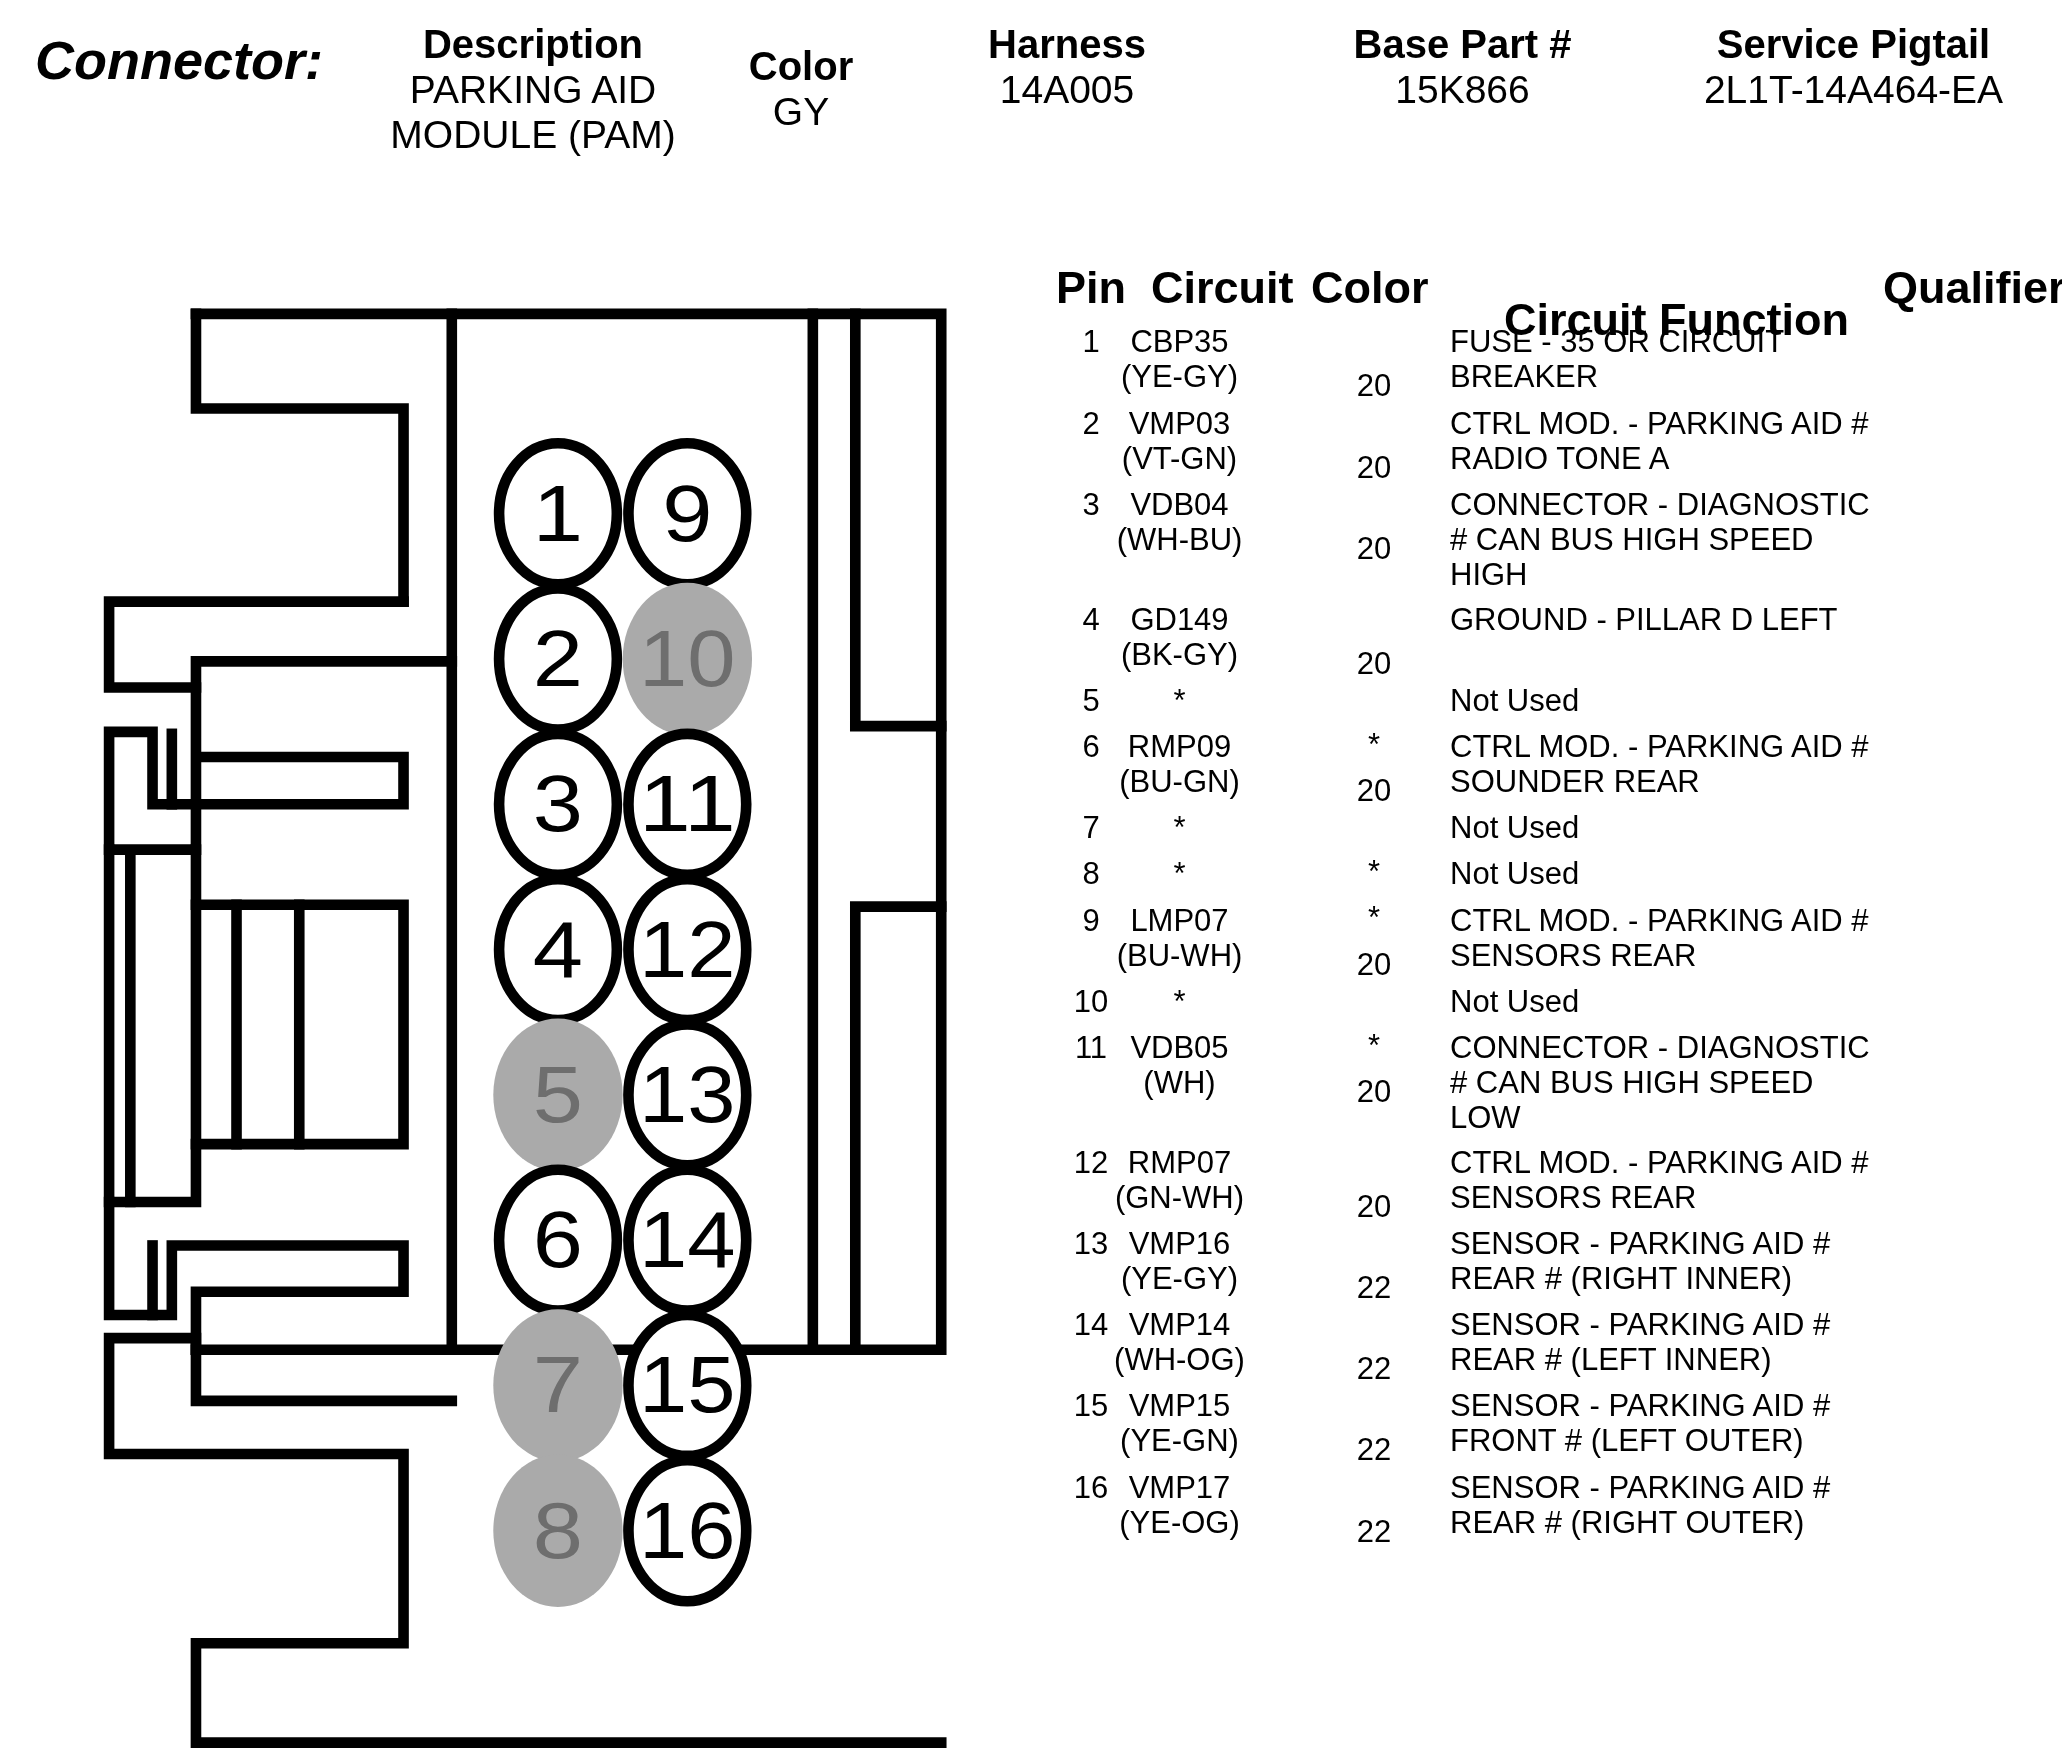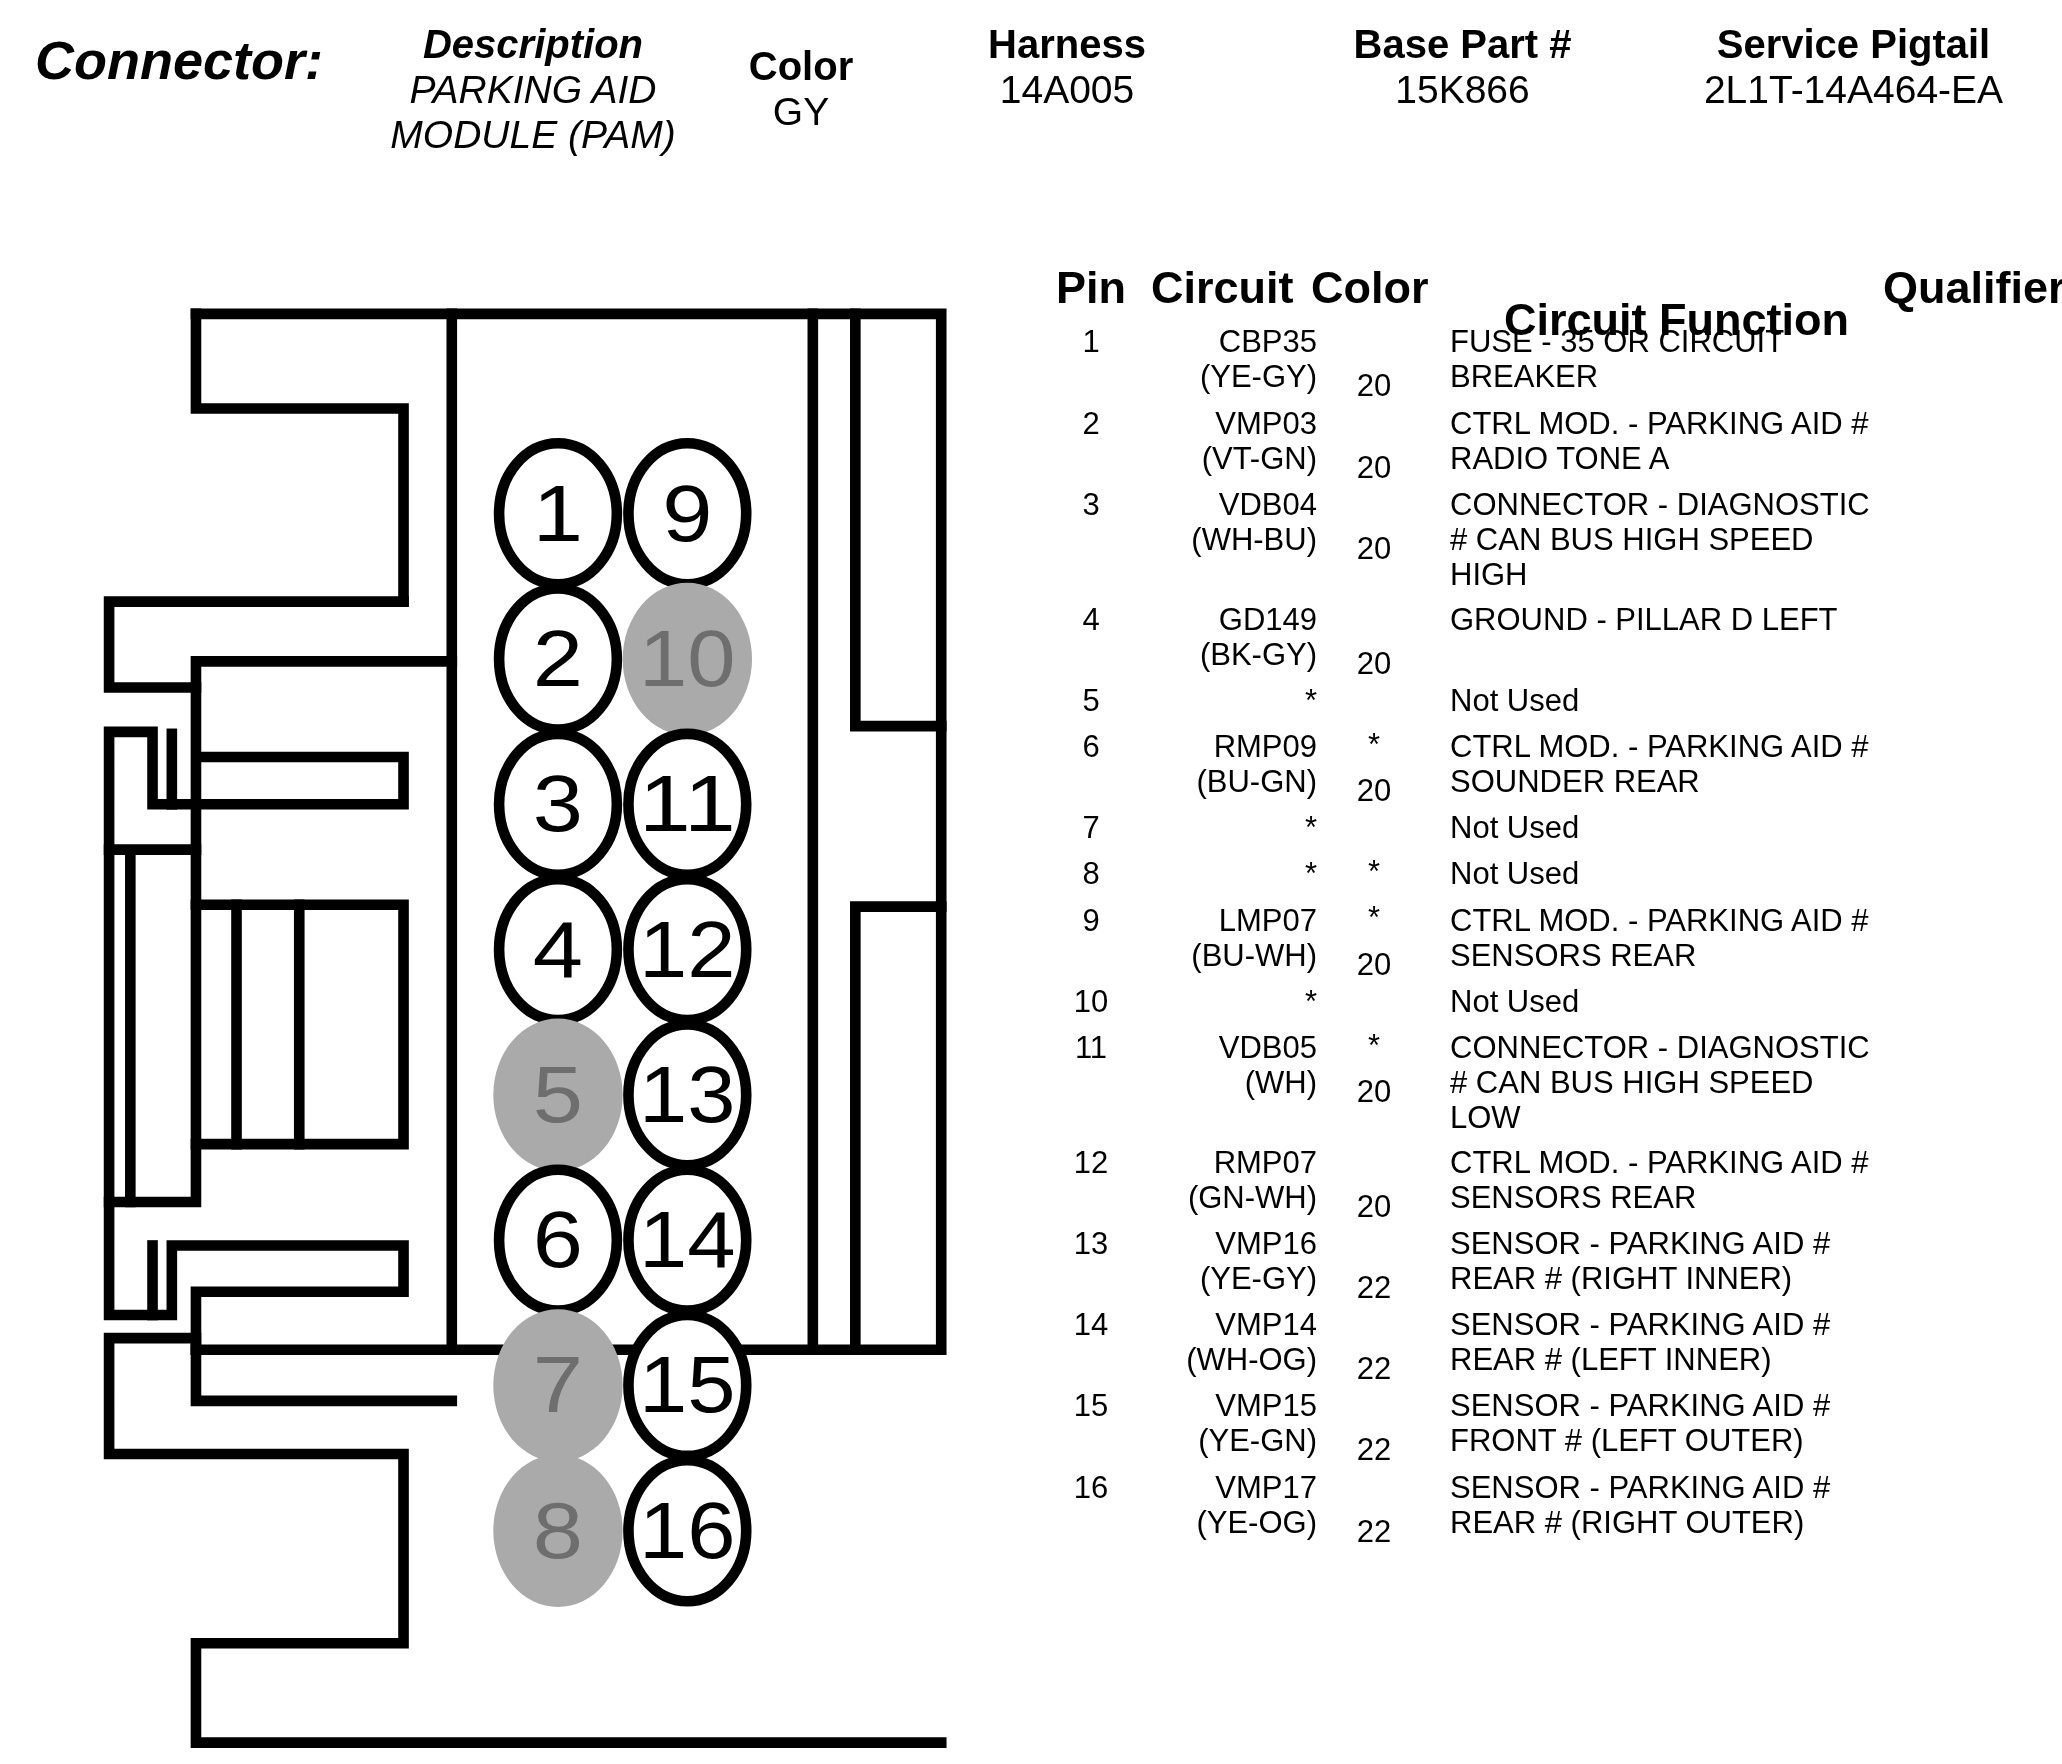--- a/index.html
+++ b/index.html
@@ -8,33 +8,33 @@
   .abs { position:absolute; }
   .hdr-title { left:35px; top:29px; font-size:54px; font-weight:bold; line-height:62px;font-style:italic; }
   .hcol { text-align:center; }
   .hcol .lbl { font-weight:bold; font-size:40px; line-height:46px; display:block; }
   .hcol .val { font-size:39px; line-height:45px; display:block; white-space:pre-line; }
   #diagram { position:absolute; left:0; top:0; }
   .tbl-h { position:absolute; top:265px; font-weight:bold; font-size:45px; line-height:46px; }
   .row { position:absolute; left:0; width:2062px; font-size:31px; line-height:35px; }
   .row span { position:absolute; top:0; }
   .c-pin { left:1062px; width:58px; text-align:center; }
-  .c-circ { left:1124px; width:193px; text-align:right; white-space:pre-line; }
+  .c-circ { left:1083px; width:193px; text-align:center; white-space:pre-line; }
   .c-gauge { left:1328px; width:92px; text-align:center;margin-top:44px; }
   .c-func { left:1450px; width:454px; white-space:pre-line; }
   .c-qual { left:1883px; width:164px; }
 </style>
 </head>
 <body>
 
 <div class="abs hdr-title">
   <div>Connector:</div>
 </div>
 
-<div class="abs hcol" style="left:359px; top:21px; width:348px;font-style:italic;">
+<div class="abs hcol" style="left:359px; top:21px; width:348px;">
   <span class="lbl">Description</span>
   <span class="val">PARKING AID
 MODULE (PAM)</span>
 </div>
 <div class="abs hcol" style="left:714px; top:43px; width:174px;">
   <span class="lbl">Color</span>
   <span class="val">GY</span>
 </div>
 <div class="abs hcol" style="left:927px; top:21px; width:280px;">
   <span class="lbl">Harness</span>

